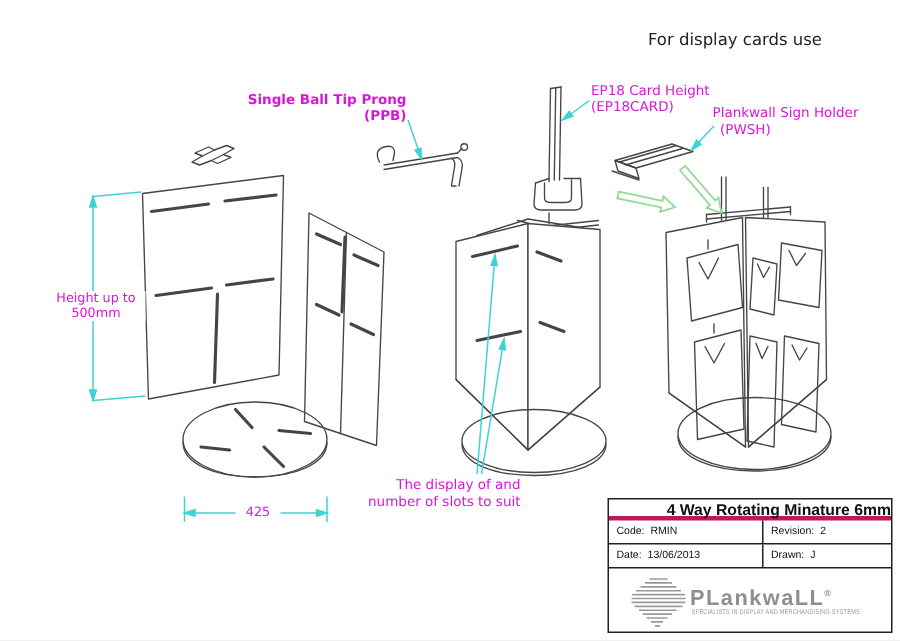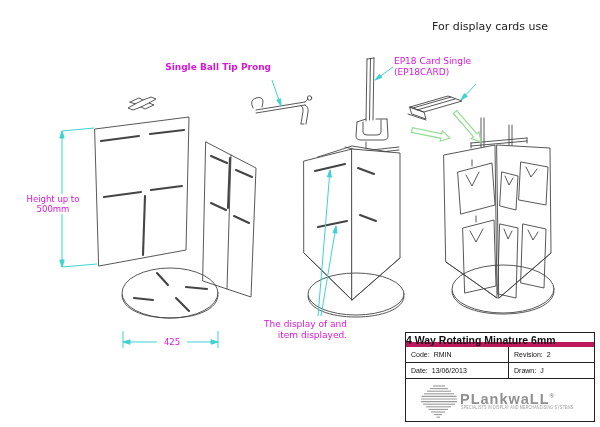--- a/index.html
+++ b/index.html
@@ -11,21 +11,21 @@
   .ann{position:absolute;color:#d816d8;font-size:9px;line-height:11px;}
   .ann div{white-space:nowrap;}
   .note-black{position:absolute;color:#222;font-size:11px;line-height:13px;text-align:center;}
   .dim-label{position:absolute;color:#d816d8;background:#fff;font-size:8.5px;line-height:10px;text-align:center;padding:0 1px;}
   
   #title-block{
     position:absolute;left:405px;top:332px;width:190px;height:90px;
     border:1px solid #222;background:#fff;box-sizing:border-box;
     font-family:"Liberation Sans", sans-serif;color:#111;
   }
-  #tb-title{height:14px;border-bottom:5px solid #be185d;text-align:left;
+  #tb-title{height:14px;border-bottom:3px solid #be185d;text-align:right;
     font-size:10.5px;font-weight:600;line-height:14px;box-sizing:border-box;}
   .tb-row{display:flex;height:16px;border-bottom:1px solid #222;box-sizing:border-box;}
   .tb-cell{font-size:7px;line-height:15px;padding-left:5px;box-sizing:border-box;white-space:nowrap;}
   .tb-cell.left{width:103px;border-right:1px solid #222;}
   .tb-cell.right{flex:1;}
   .tb-cell .val{margin-left:4px;}
   #tb-logo-row{position:relative;height:56px;}
   #logo-glyph{position:absolute;left:12px;top:4px;}
   #logo-text{position:absolute;left:54px;top:10px;color:#8f8f8f;font-weight:700;
     font-size:14.5px;letter-spacing:1px;line-height:15px;white-space:nowrap;}
@@ -206,38 +206,43 @@
       <polygon points="453.3,113.5 473.4,136.7 471.2,138.6 481,142 479,131.8 476.8,133.7 456.7,110.5"></polygon>
     </g>
   </svg>
 
   <div class="note-black" style="left:427px;top:20px;width:126px;">
     <div>For display cards use</div>
   </div>
 
   <div class="ann" style="left:165px;top:62px;width:106px;text-align:right;font-weight:bold;">
     <div>Single Ball Tip Prong</div>
+    <div>(PPB)</div>
   </div>
 
   <div class="ann" style="left:394px;top:56px;width:92px;">
-    <div>EP18 Card Single</div>
+    <div>EP18 Card Height</div>
     <div>(EP18CARD)</div>
   </div>
 
-
-  <div class="dim-label" style="left:20px;top:194px;width:64px;">
+  <div class="ann" style="left:475px;top:71px;width:102px;">
+    <div>Plankwall Sign Holder</div>
+    <div style="padding-left:5px;">(PWSH)</div>
+  </div>
+
+  <div class="dim-label" style="left:31px;top:194px;width:64px;">
     <div>Height up to</div>
     <div>500mm</div>
   </div>
 
   <div class="dim-label" style="left:157px;top:337px;width:28px;">425</div>
 
   <div class="ann" style="left:228px;top:319px;width:119px;text-align:right;">
     <div>The display of and</div>
-    <div>item displayed.</div>
+    <div>number of slots to suit</div>
   </div>
 
   <div id="title-block">
     <div id="tb-title">4 Way Rotating Minature 6mm</div>
     <div class="tb-row">
       <div class="tb-cell left">
         <span>Code:</span><span class="val">RMIN</span>
       </div>
       <div class="tb-cell right">
         <span>Revision:</span><span class="val">2</span>

